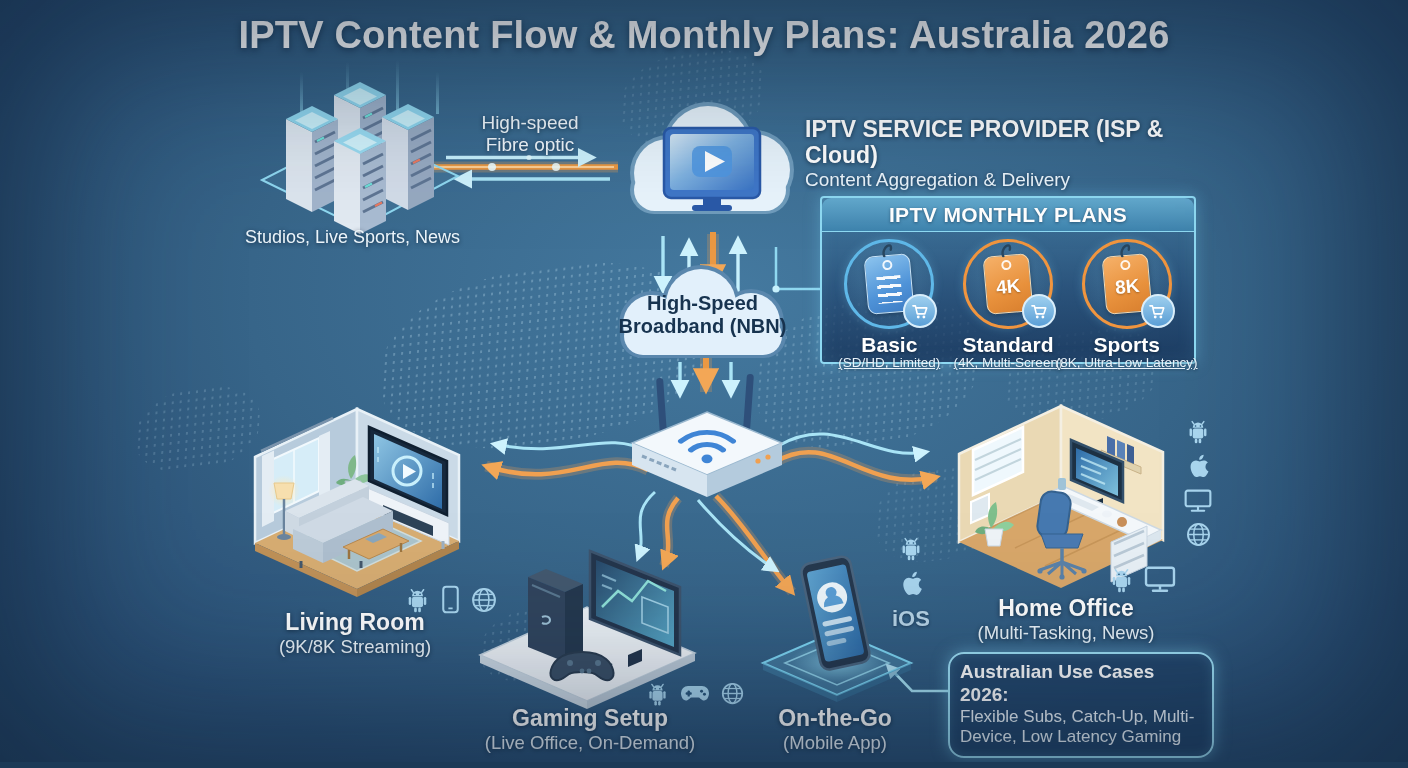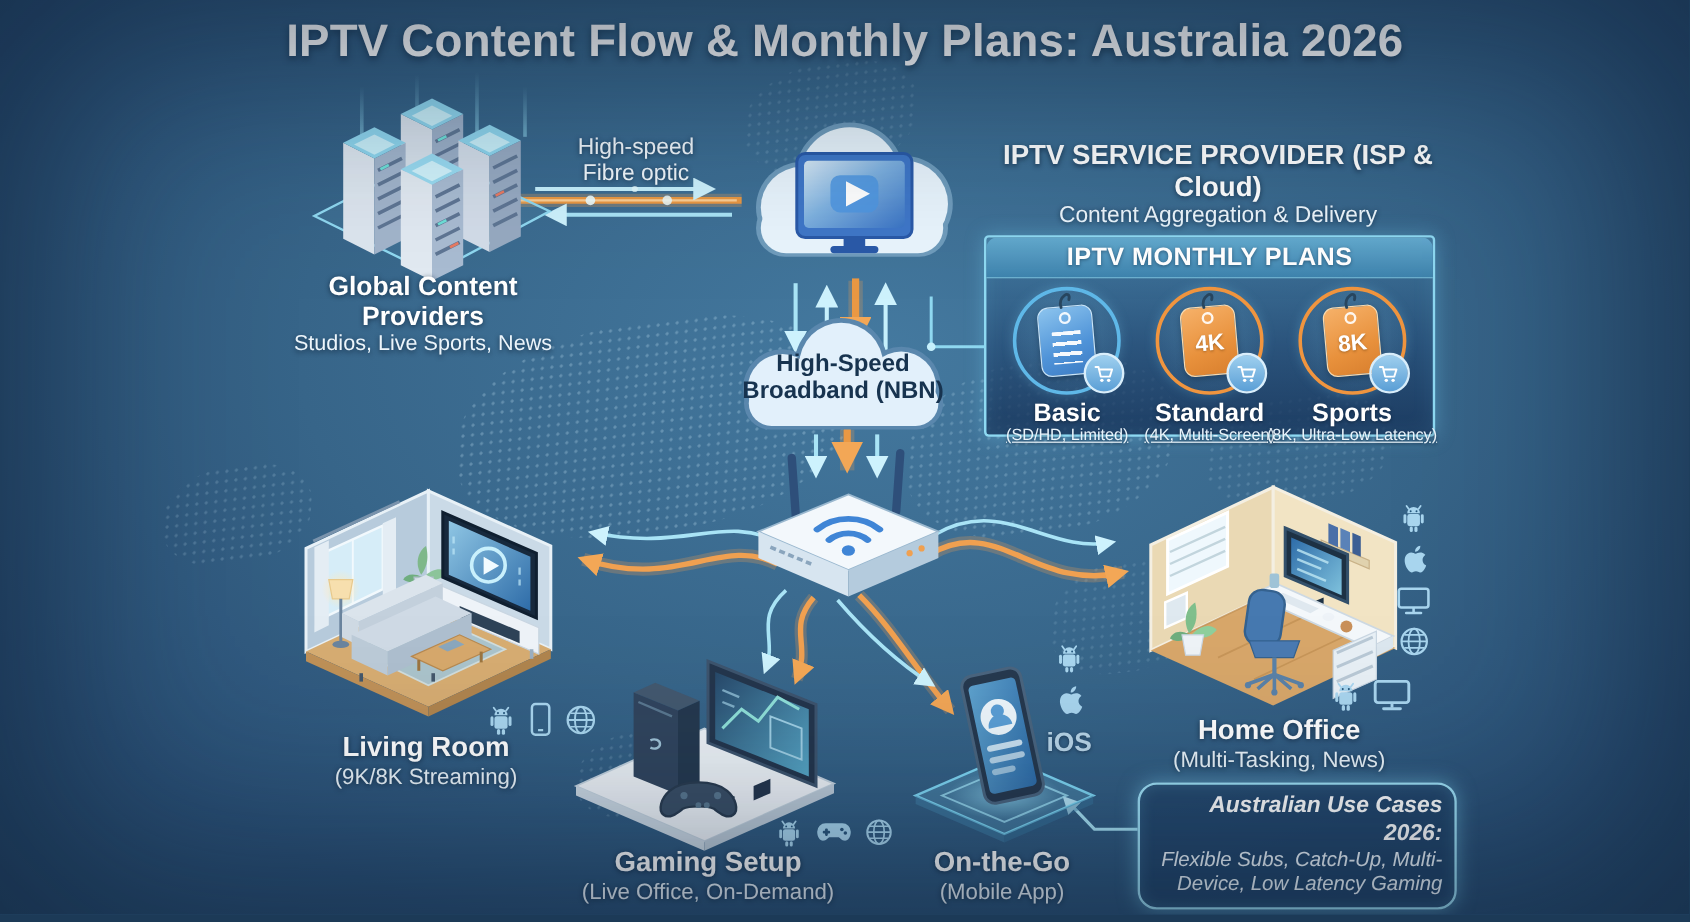--- a/index.html
+++ b/index.html
@@ -11,21 +11,21 @@
   .abs{position:absolute;}
   .dots{position:absolute;border-radius:45%;
     background-image:radial-gradient(rgba(205,235,250,.55) 1.1px, transparent 1.5px);
     background-size:8px 8px;transform:rotate(-7deg) skewX(-10deg);}
   .streak{position:absolute;width:3px;background:linear-gradient(180deg,rgba(160,235,255,0),rgba(160,235,255,.5));}
   .title{position:absolute;left:0;right:0;top:14px;text-align:center;color:#fff;
     font-size:38px;font-weight:bold;letter-spacing:.2px;text-shadow:0 2px 6px rgba(10,25,45,.55);}
   .lbl{position:absolute;text-align:center;color:#fff;text-shadow:0 1px 4px rgba(8,22,40,.65);}
   .lbl .l1{font-size:23px;font-weight:bold;line-height:1.12;}
   .lbl .l2{font-size:18.5px;font-weight:400;line-height:1.15;color:#ecf5fb;}
-  .lbl-left{text-align:center;}
+  .lbl-left{text-align:left;}
   .fibre-lbl .l1b{font-size:19px;font-weight:400;color:#f2f8fc;line-height:1.15;}
   .nbn-txt{position:absolute;text-align:center;color:#17334f;font-weight:bold;font-size:20px;line-height:1.15;text-shadow:none;}
   .isp .l1{font-size:23px;}
   .isp .l2{font-size:19px;}
   
   .plans{position:absolute;left:820px;top:196px;width:372px;height:164px;border:2px solid #8ed9f2;border-radius:4px;
     background:linear-gradient(180deg,rgba(72,132,172,.5) 0%,rgba(36,74,116,.72) 55%,rgba(22,50,88,.8) 100%);
     box-shadow:0 0 16px rgba(120,205,240,.35), inset 0 0 18px rgba(120,205,240,.12);}
   .plans-hd{height:33px;border-radius:9px 9px 0 0;border-bottom:1.5px solid #8ed9f2;
     background:linear-gradient(180deg,#63a9ce,#3e83ad);display:flex;align-items:center;justify-content:center;
@@ -45,26 +45,26 @@
   .tag-badge{color:#fff;font-weight:bold;font-size:19px;text-shadow:0 1px 2px rgba(90,50,10,.45);margin-top:6px;}
   .tag-lines{width:24px;height:27px;margin-top:10px;opacity:.95;
     background:repeating-linear-gradient(180deg,#fff 0 3.2px,rgba(255,255,255,0) 3.2px 8.6px);}
   .cart-badge{position:absolute;right:-6px;bottom:-2px;width:30px;height:30px;border-radius:50%;
     background:linear-gradient(180deg,#9fd0ef,#5b9fd6);border:2px solid #d9eefb;display:flex;align-items:center;justify-content:center;}
   .plan-name{font-size:21px;font-weight:bold;color:#fff;margin-top:5px;line-height:1.02;text-shadow:0 1px 3px rgba(8,22,40,.6);}
   .plan-detail{font-size:13.5px;color:#eaf4fb;white-space:nowrap;line-height:1.15;text-shadow:0 1px 3px rgba(8,22,40,.6);text-decoration:underline;}
   
   .usecases{position:absolute;left:948px;top:652px;width:242px;min-height:66px;border:2.5px solid #9fe2f8;border-radius:16px;
     background:rgba(28,58,94,.55);box-shadow:0 0 16px rgba(130,215,245,.5), inset 0 0 12px rgba(130,215,245,.2);
-    color:#fff;text-align:right;padding:7px 10px 8px 10px;font-style:italic;}
+    color:#fff;text-align:left;padding:7px 10px 8px 10px;}
   .usecases .t{font-size:19px;font-weight:bold;line-height:1.2;}
   .usecases .d{font-size:17px;line-height:1.22;color:#eef6fc;}
   .ic{color:#a9d6ef;display:block;}
   .icon-row{position:absolute;display:flex;align-items:center;gap:9px;}
-  .icon-col{position:absolute;display:flex;flex-direction:column;align-items:center;gap:8px;}
+  .icon-col{position:absolute;display:flex;flex-direction:column;align-items:center;gap:8px;margin-left:20px;}
   .ios-lbl{font-size:22px;font-weight:bold;color:#b9d6e8;text-shadow:0 1px 3px rgba(8,22,40,.5);}
   svg{display:block;}
 </style>
 </head>
 <body>
 
 <div class="stage">
 
   <svg width="0" height="0" style="position:absolute" aria-hidden="true">
     <defs>
@@ -490,21 +490,20 @@
     </g>
     <g>
       <path d="M46 138c-6-12-2-22 5-26 2 9 2 18-5 26z" fill="#7fbf8c"></path>
       <path d="M48 139c8-9 17-9 21-4-6 7-13 8-21 4z" fill="#8fcf9c"></path>
       <path d="M47 139c-9-5-15-2-17 3 7 4 13 2 17-3z" fill="#6fae7f"></path>
       <polygon points="40,139 58,139 55,156 43,156" fill="#eef3f7" stroke="#c9d6e2"></polygon>
     </g>
   </svg>
 
   <div class="lbl" style="left:230px;top:227px;width:245px">
-    <div class="l1" style="font-size:22px">Global Content Providers</div>
     <div class="l2" style="font-size:18px">Studios, Live Sports, News</div>
   </div>
 
   <div class="lbl fibre-lbl" style="left:450px;top:112px;width:160px">
     <div class="l1b">High-speed</div>
     <div class="l1b">Fibre optic</div>
   </div>
 
   <div class="lbl lbl-left isp" style="left:805px;top:117px;width:420px">
     <div class="l1">IPTV SERVICE PROVIDER (ISP &amp; Cloud)</div>

